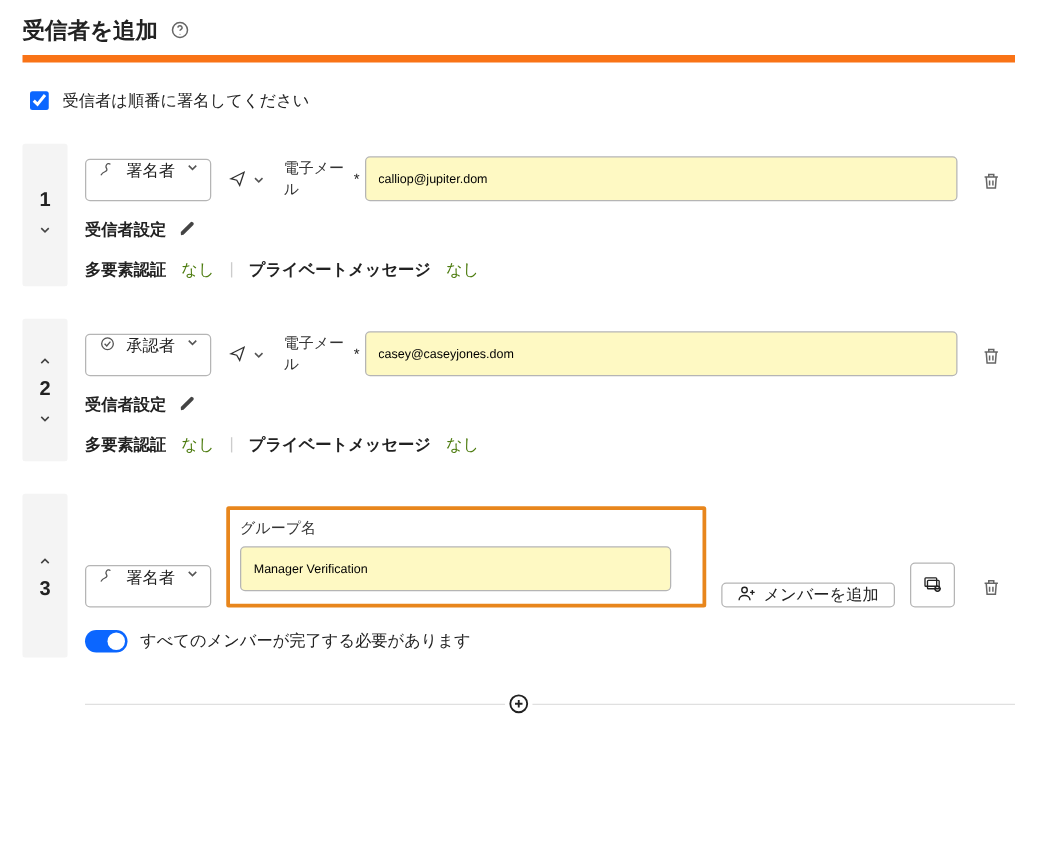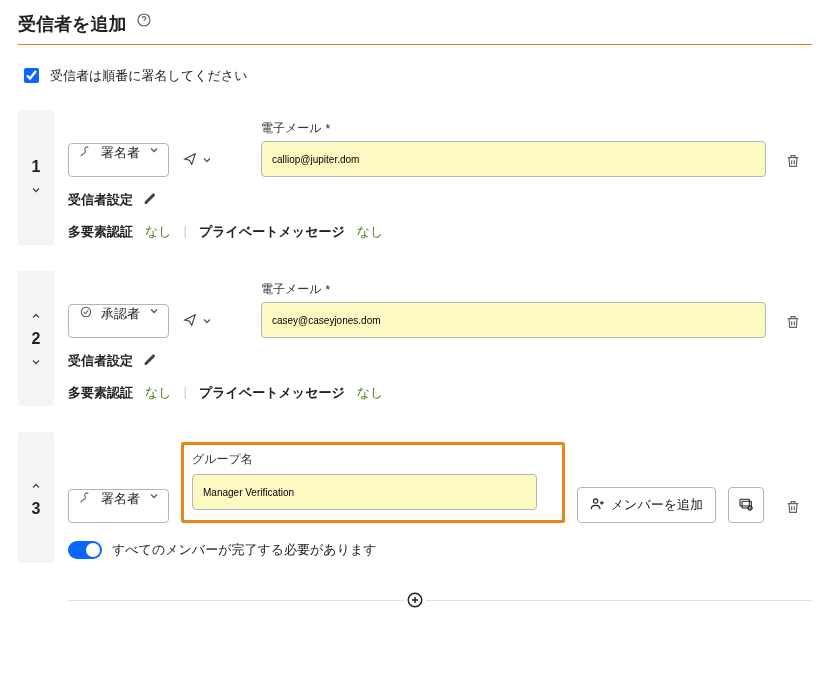--- a/index.html
+++ b/index.html
@@ -10,24 +10,24 @@
     font-size: 14px;
     color: #222;
     background: #fff;
   }
   .page {
     width: 830px;
     padding: 12px 18px 24px 18px;
   }
   .header-row {
     display: flex;
-    align-items: flex-start;
+    align-items: center;
     gap: 10px;
     padding-bottom: 8px;
-    border-bottom: 1px solid #f97316;
+    border-bottom: 6px solid #f97316;
   }
   .page-title {
     font-size: 18px;
     font-weight: 700;
   }
   .help-icon {
     color: #666;
     display: inline-flex;
   }
   .sequential-row {
@@ -99,21 +99,21 @@
   .small-dd {
     height: 34px;
     display: inline-flex;
     align-items: center;
     gap: 4px;
     padding: 0 4px;
     cursor: pointer;
     color: #333;
     border-radius: 3px;
   }
-  .field-col { flex: 1; display:flex; flex-direction:column; gap:4px;margin-left:34px; }
+  .field-col { flex: 1; display:flex; gap:4px; }
   .field-label {
     font-size: 12px;
     color: #333;
     display: flex;
     align-items: center;
     gap: 4px;
   }
   .field-label .req { color:#222; }
   .text-input {
     height: 36px;
@@ -168,21 +168,21 @@
   .group-highlight {
     border: 3px solid #e8861c;
     border-radius: 2px;
     padding: 6px 25px 10px 8px;
     flex: 1;
     display:flex;
     flex-direction:column;
     gap:6px;
   }
   .add-member-btn {
-    height: 36px;
+    height: 20px;
     border: 1px solid #b5b5b5;
     border-radius: 4px;
     padding: 0 12px;
     display:inline-flex;
     align-items:center;
     gap:6px;
     font-size:13px;
     background:#fff;
     cursor:pointer;
     white-space:nowrap;

